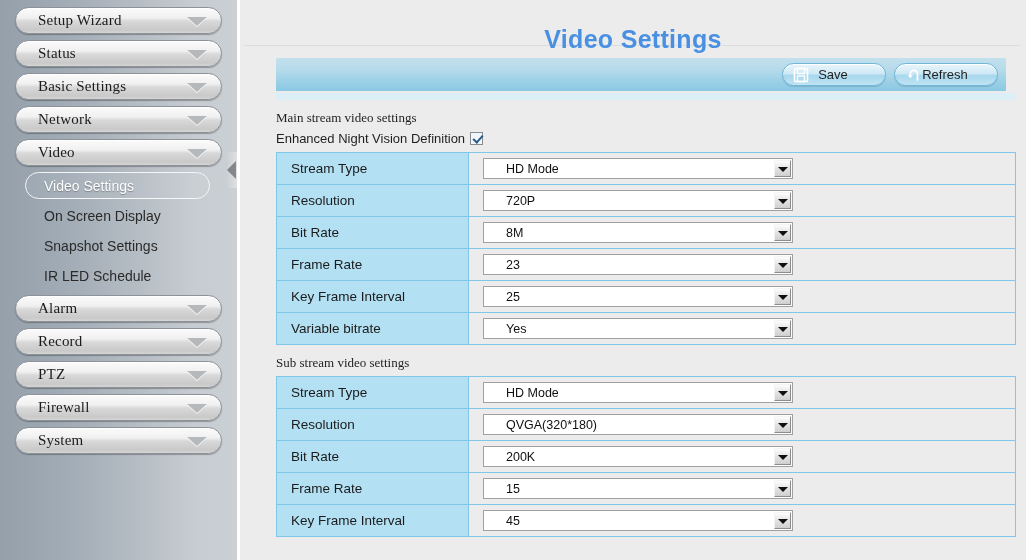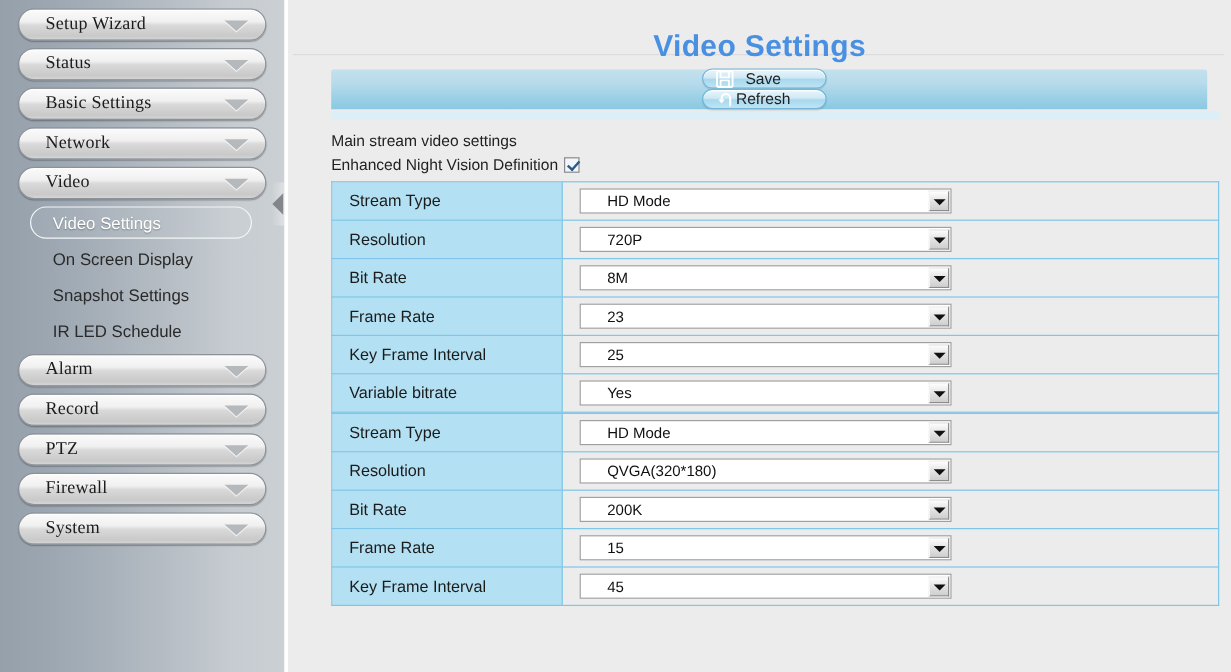--- a/index.html
+++ b/index.html
@@ -111,21 +111,21 @@
     color: #4a90e2;
     letter-spacing: .3px;
   }
 
   .toolbar {
     position: relative;
     margin: 0 20px 0 36px;
     height: 33px;
     background: linear-gradient(to bottom, #c3e0ed 0%, #b6dbeb 35%, #9bd0e6 72%, #8ac9e2 100%);
     border-radius: 2px 2px 0 0;
-    display: flex; align-items: center; justify-content: flex-end; flex-direction: column;
+    display: flex; align-items: center; justify-content: flex-end;
   }
   .toolbar-underline {
     margin: 2px 10px 0 36px;
     height: 7px;
     background: #dceef6;
   }
 
   .tb-btn {
     position: relative;
     height: 23px; min-width: 104px;
@@ -143,21 +143,21 @@
   }
   .tb-icon {
     position: absolute; left: 10px; top: 50%;
     margin-top: -8px;
     width: 16px; height: 16px;
   }
 
   
   .section-label {
     margin: 10px 0 5px 36px;
-    font-size: 13px; color: #1f1f1f;
+    font-size: 13px; color: #1f1f1f; font-family: Liberation Serif, serif;
   }
   .checkbox-row {
     margin: 0 0 6px 36px;
     display: flex; align-items: center;
     font-size: 13px; color: #1f1f1f;
   }
   .checkbox-row .cb-label { margin-right: 5px; }
   .cbox {
     width: 13px; height: 13px;
     border: 1px solid #8a8a8a;
@@ -384,20 +384,21 @@
         <td class="val">
           <span class="sel">
             <span class="sel-text">Yes</span>
             <span class="sel-arrow"></span>
           </span>
         </td>
       </tr>
     </tbody>
       </table>
 
+    <div class="section-label">Sub stream video settings</div>
 
     <table class="settings-table">
       <tbody>
           <tr>
         <td class="lbl">Stream Type</td>
         <td class="val">
           <span class="sel">
             <span class="sel-text">HD Mode</span>
             <span class="sel-arrow"></span>
           </span>

